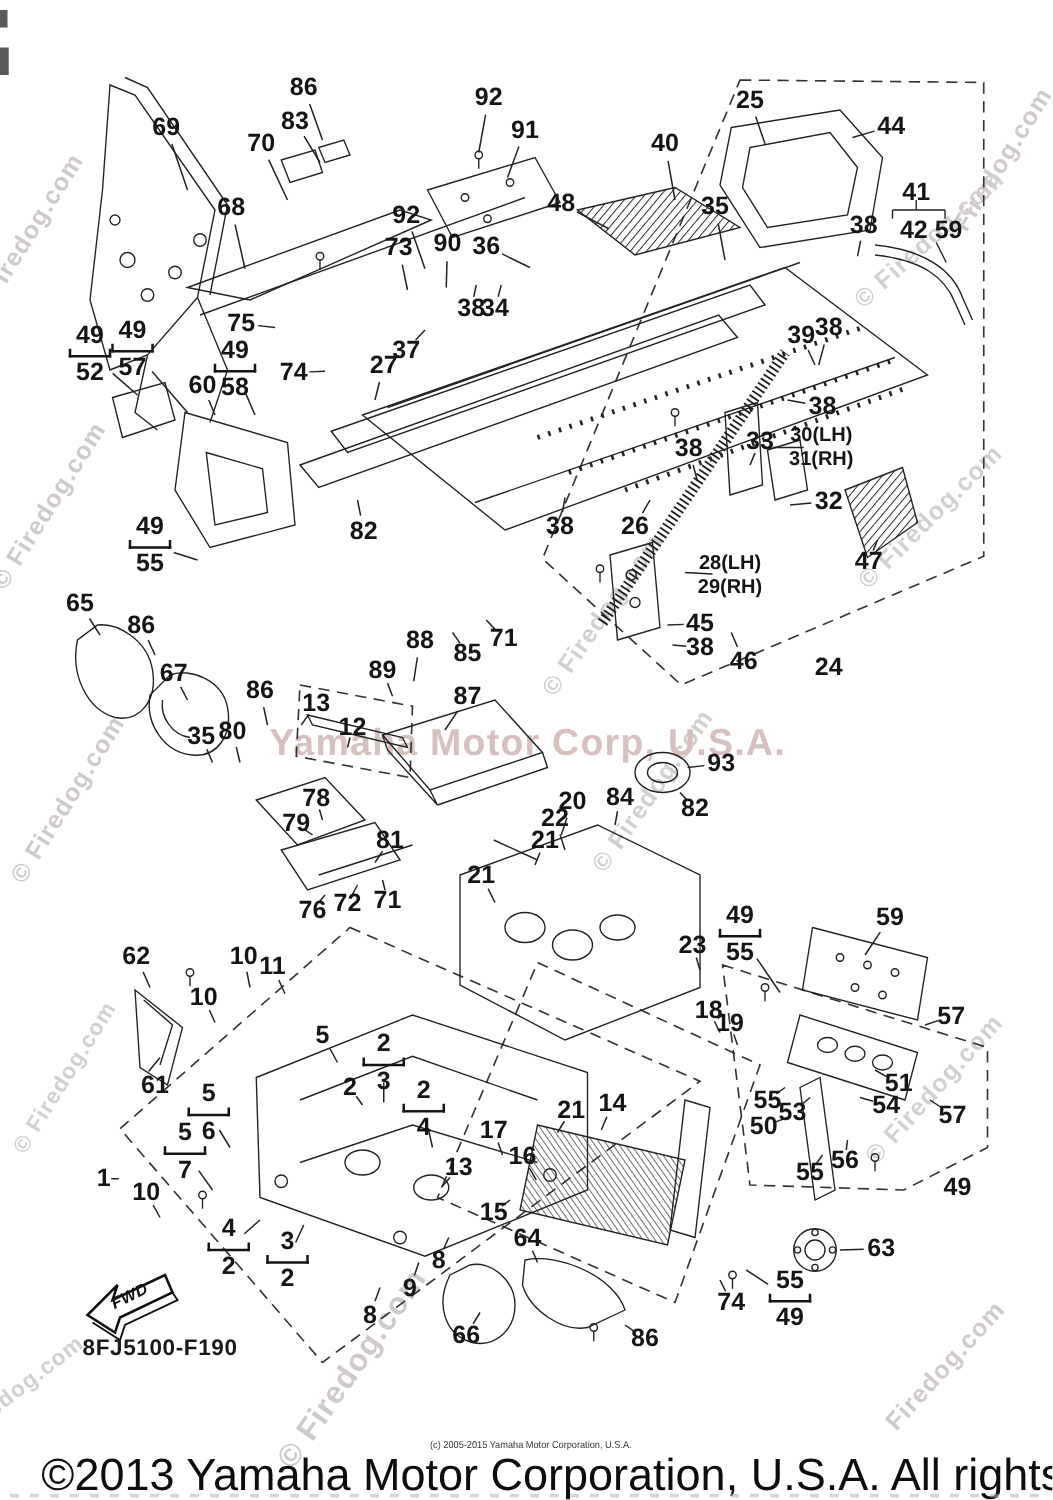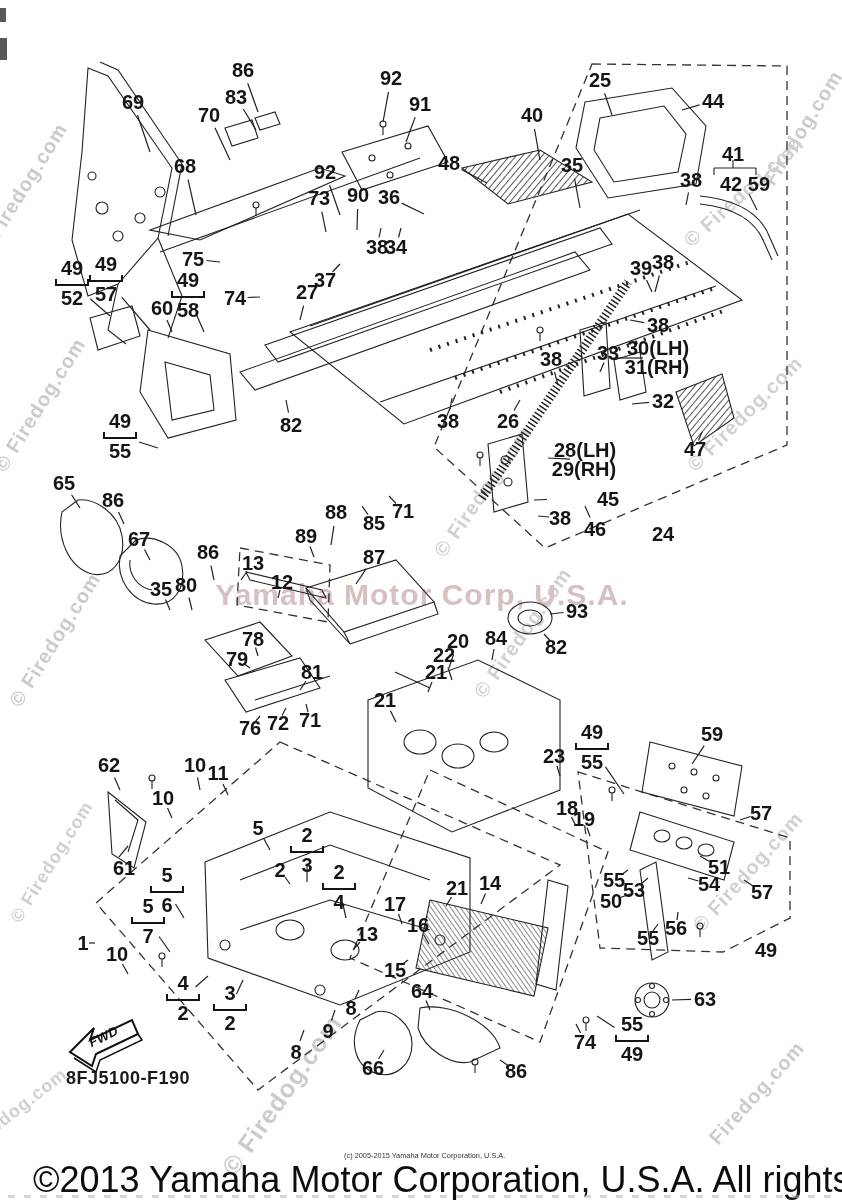--- a/index.html
+++ b/index.html
@@ -8,21 +8,21 @@
   .diagram{position:absolute;left:0;top:0;width:842px;height:1145px;}
   svg.art{position:absolute;left:0;top:0;}
   #watermark-layer .wm{position:absolute;white-space:nowrap;font-weight:600;letter-spacing:1px;
         transform:translate(-50%,-50%);pointer-events:none;}
   #callout-layer .co{position:absolute;transform:translate(-50%,-50%);color:#151515;
         font-weight:700;font-size:20px;line-height:20px;text-align:center;
         font-family:"Liberation Sans",sans-serif;}
   #callout-layer .co .num{display:block;}
   #callout-layer .co .br{display:block;width:30px;height:5px;margin:1px auto 2px auto;
         border-left:2px solid #151515;border-right:2px solid #151515;border-bottom:2px solid #151515;}
-  #callout-layer .co.multi{text-align:right;font-size:20px;line-height:19px;}
+  #callout-layer .co.multi{text-align:center;font-size:16px;line-height:19px;}
   .part-code{position:absolute;left:66px;top:1068px;font-size:18px;font-weight:600;color:#1a1a1a;
         letter-spacing:0.5px;}
   .fwd-label{position:absolute;left:88px;top:1029px;font-size:13px;font-style:italic;font-weight:900;
         color:#111;transform:rotate(-26deg);letter-spacing:0.5px;}
   .footer-small{position:absolute;left:344px;top:1151px;font-size:8px;color:#333;
         transform:scaleX(.92);transform-origin:left;}
   .footer-text{position:absolute;left:33px;top:1159px;font-size:36px;color:#0d0d0d;
         white-space:nowrap;}
   .noise-bottom{position:absolute;left:8px;top:1195px;width:826px;height:3px;opacity:.55;
         background:repeating-linear-gradient(90deg,#b5b5b5 0 7px,transparent 7px 16px);}
@@ -433,21 +433,21 @@
         <div class="co" style="left: 508px; top: 421px;">
           <span class="num">26</span>
         </div>
         <div class="co" style="left: 448px; top: 421px;">
           <span class="num">38</span>
         </div>
         <div class="co multi" style="left: 584px; top: 460px;">
           <span class="num">28(LH)</span>
           <span class="num">29(RH)</span>
         </div>
-        <div class="co" style="left: 560px; top: 499px; margin-left: 48px;">
+        <div class="co" style="left: 560px; top: 499px;">
           <span class="num">45</span>
         </div>
         <div class="co" style="left: 560px; top: 518px;">
           <span class="num">38</span>
         </div>
         <div class="co" style="left: 595px; top: 529px;">
           <span class="num">46</span>
         </div>
         <div class="co" style="left: 663px; top: 534px;">
           <span class="num">24</span>

